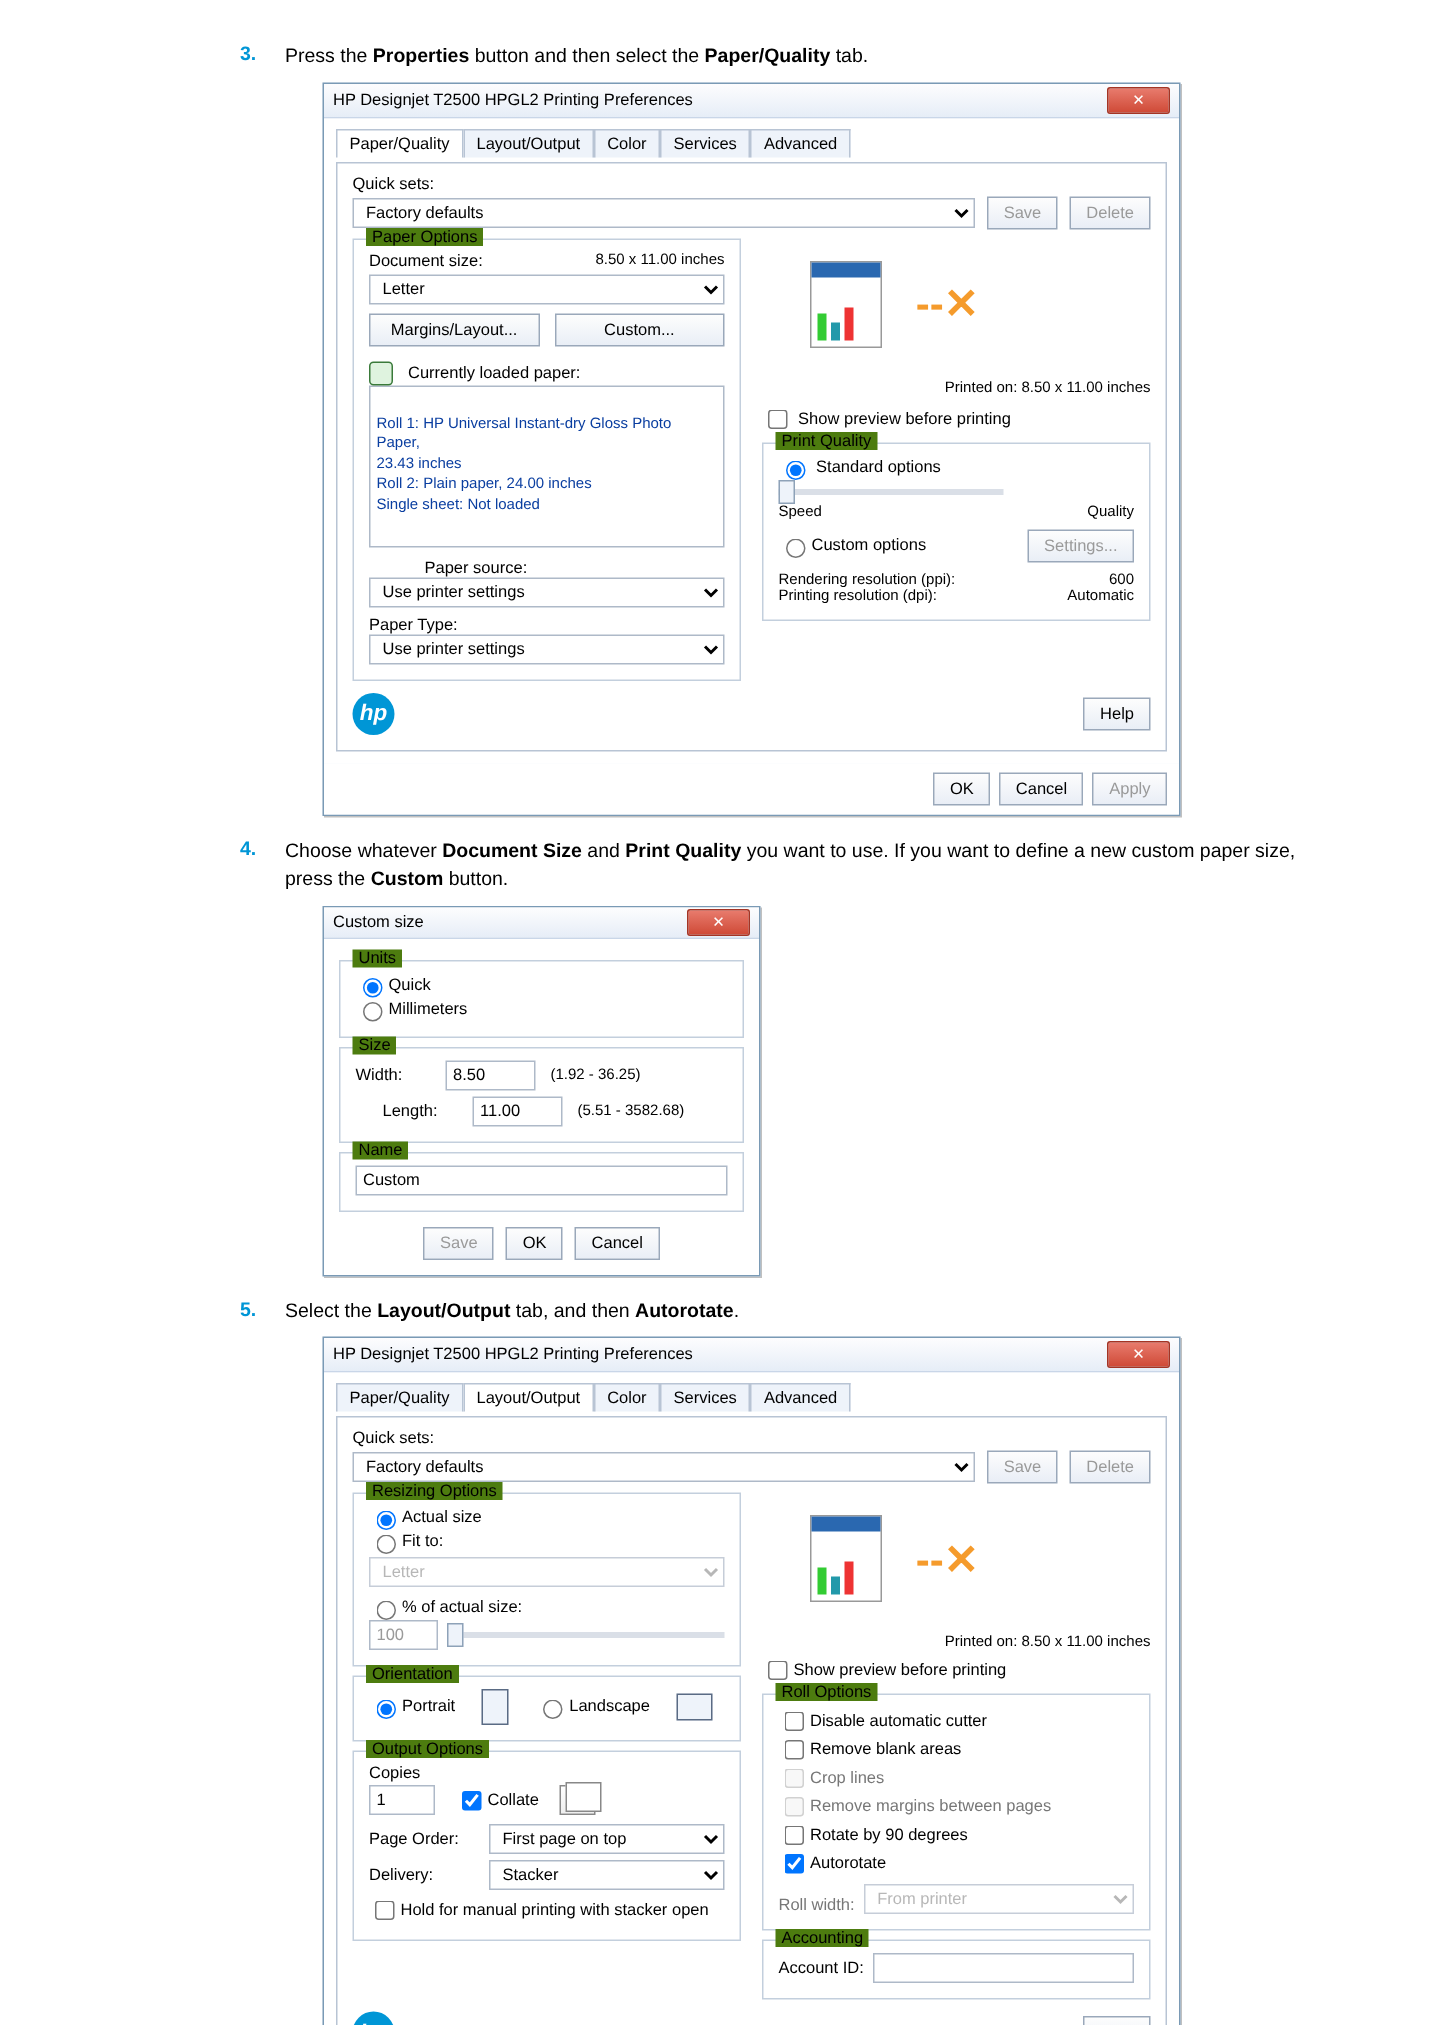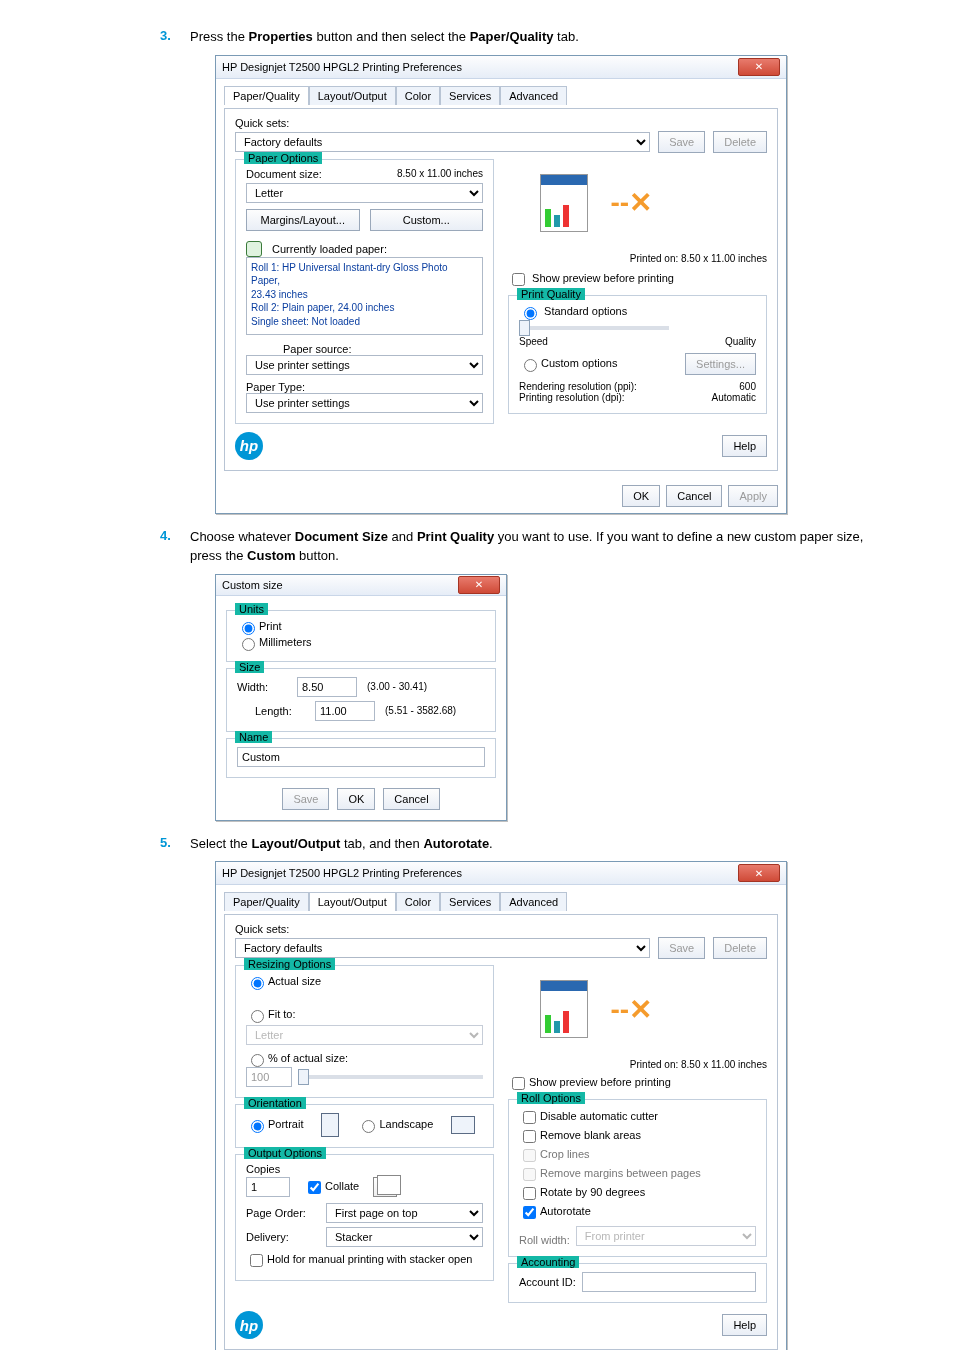--- a/index.html
+++ b/index.html
@@ -87,21 +87,21 @@
   .col { flex:1; }
   .grp {
     border:1px solid #c3cfdd;
     padding:8px 10px 10px 10px;
     margin-top:6px;
     position:relative;
     font-size:11px;
   }
   .grp-title {
     position:absolute; top:-8px; left:8px;
-    background:#14b8a6; padding:0 4px; font-size:11px;
+    background:#4d7c0f; padding:0 4px; font-size:11px;
   }
   .field, select.field, input.field {
     height:20px;
     border:1px solid #aeb9c8;
     background:#fff;
     font-size:11px;
     padding:0 4px;
     box-sizing:border-box;
   }
   .btn {
@@ -125,21 +125,21 @@
   .preview-icon .hdr{height:10px;background:#2a68b0;}
   .preview-icon .bars{flex:1;display:flex;align-items:flex-end;gap:3px;padding:4px;}
   .preview-icon .bars span{width:6px;background:#e33;}
   .preview-icon .bars span:nth-child(1){height:18px;background:#3c3;}
   .preview-icon .bars span:nth-child(2){height:12px;background:#29a;}
   .preview-icon .bars span:nth-child(3){height:22px;background:#e33;}
   .orange-x{color:#f59b2c;font-size:28px;font-weight:bold;position:relative;left:22px;}
   .tiny { font-size:10px; }
   .listbox {
     border:1px solid #aeb9c8; background:#fff; font-size:10px;
-    padding:3px 4px; height:70px; overflow:hidden; line-height:1.35;
+    padding:18px 4px; height:70px; overflow:hidden; line-height:1.35;
   }
   .slider {
     width:150px;height:4px;background:#dadfe7;position:relative;margin:6px 0;
   }
   .slider .thumb{width:9px;height:14px;background:#eef3fa;border:1px solid #8ea2b8;position:absolute;top:-6px;left:0;}
   .hp-logo{
     width:28px;height:28px;border-radius:50%;
     background:#0096d6;color:#fff;font-style:italic;font-weight:bold;
     display:flex;align-items:center;justify-content:center;font-size:15px;
   }
@@ -309,29 +309,29 @@
 
   <div class="shot-wrap">
     <div class="dlg2">
       <div class="titlebar">
         <span>Custom size</span>
         <div class="dlg-close" style="margin-left:auto;">✕</div>
       </div>
       <div class="body">
         <div class="grp">
           <div class="grp-title">Units</div>
-          <div><input type="radio" class="rad" checked="" style=""><span>Print</span></div>
+          <div><input type="radio" class="rad" checked="" style=""><span>Quick</span></div>
           <div><input type="radio" class="rad" style=""><span>Millimeters</span></div>
         </div>
         <div class="grp">
           <div class="grp-title">Size</div>
           <div class="row" style="gap:10px;margin-bottom:4px;">
             <span style="width:50px;">Width:</span>
             <input class="field" style="width: 60px;" value="8.50">
-            <span class="tiny">(3.00 - 30.41)</span>
+            <span class="tiny">(1.92 - 36.25)</span>
           </div>
           <div class="row" style="gap:10px;padding-left:18px;">
             <span style="width:50px;">Length:</span>
             <input class="field" style="width: 60px;" value="11.00">
             <span class="tiny">(5.51 - 3582.68)</span>
           </div>
         </div>
         <div class="grp">
           <div class="grp-title">Name</div>
           <input class="field" style="width: 100%;" value="Custom">
@@ -373,21 +373,21 @@
             <button class="btn disabled">Save</button>
             <button class="btn disabled">Delete</button>
           </div>
 
           <div class="two-col">
 
             <div class="col">
               <div class="grp">
                 <div class="grp-title">Resizing Options</div>
                 <div><input type="radio" class="rad" checked="" style=""><span>Actual size</span></div>
-                <div style="margin-top:17px;"><input type="radio" class="rad" style=""><span>Fit to:</span></div>
+                <div style="margin-top:0;"><input type="radio" class="rad" style=""><span>Fit to:</span></div>
                 <select class="field disabled" style="width:100%;margin-top:2px;" disabled=""><option>Letter</option></select>
                 <div style="margin-top:6px;"><input type="radio" class="rad" style=""><span>% of actual size:</span></div>
                 <div class="row">
                   <input class="field disabled" style="width: 46px;" disabled="" value="100">
                   <div class="slider" style="flex:1;">
                       <div class="thumb"></div>
                     </div>
                 </div>
               </div>
 

